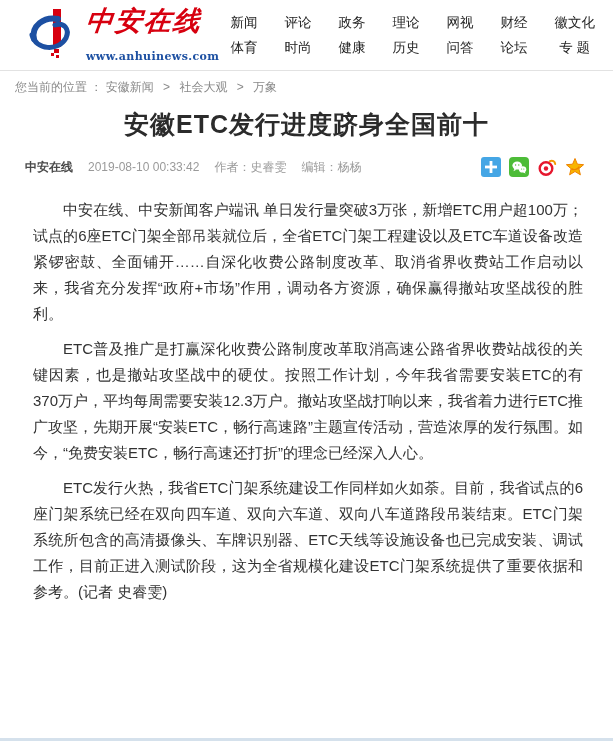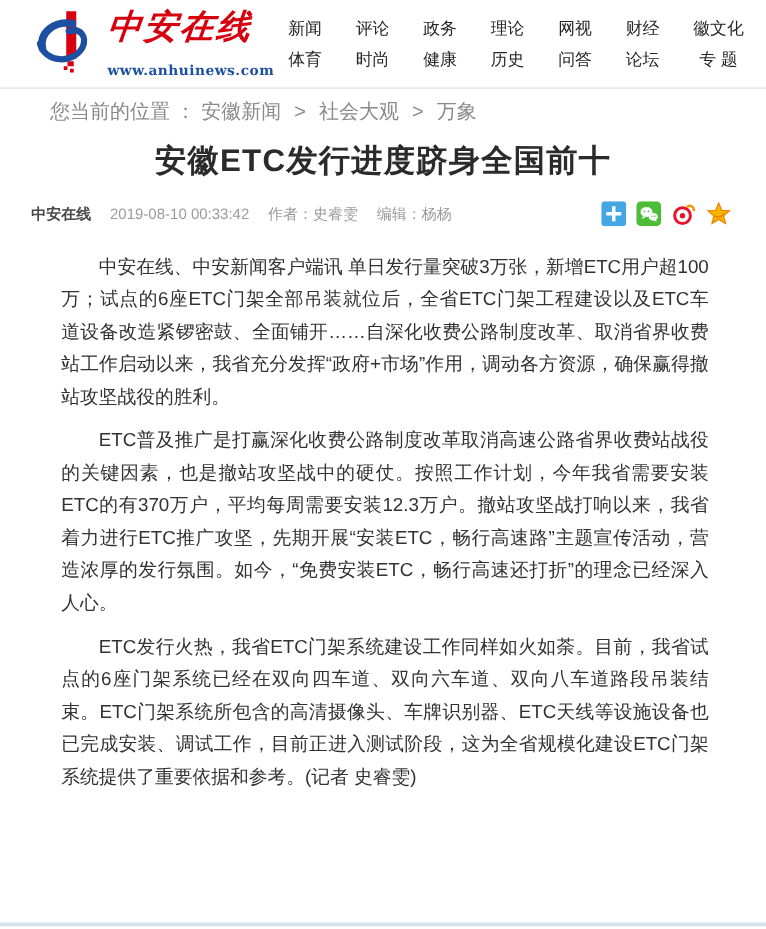--- a/index.html
+++ b/index.html
@@ -53,23 +53,22 @@
     font-size: 13.5px;
     color: #252525;
     text-decoration: none;
     white-space: nowrap;
     cursor: pointer;
   }
 
   
   .breadcrumb {
     padding: 8px 14px 6px 15px;
-    font-size: 16px;
+    font-size: 12px;
     color: #8a8a8a;
-    margin-left: 25px;
   }
   .breadcrumb a { color: #8a8a8a; text-decoration: none; cursor: pointer; }
   .crumb-sep { margin: 0 6px; color: #8a8a8a; }
 
   
   .article-title {
     margin-top: 6px;
     text-align: center;
     font-size: 25px;
     font-weight: bold;
@@ -90,21 +89,21 @@
   
   .article-body {
     margin: 20px 30px 0 33px;
     font-size: 15px;
     line-height: 26px;
     color: #323232;
     text-align: justify;
   }
   .article-body p {
     text-indent: 2em;
-    margin: 9px 16px;
+    margin: 9px 0;
   }
 
   .bottom-strip {
     position: absolute;
     left: 0; right: 0; bottom: 2px;
     height: 3px;
     background: #d5e1ec;
   }
 </style>
 </head>

